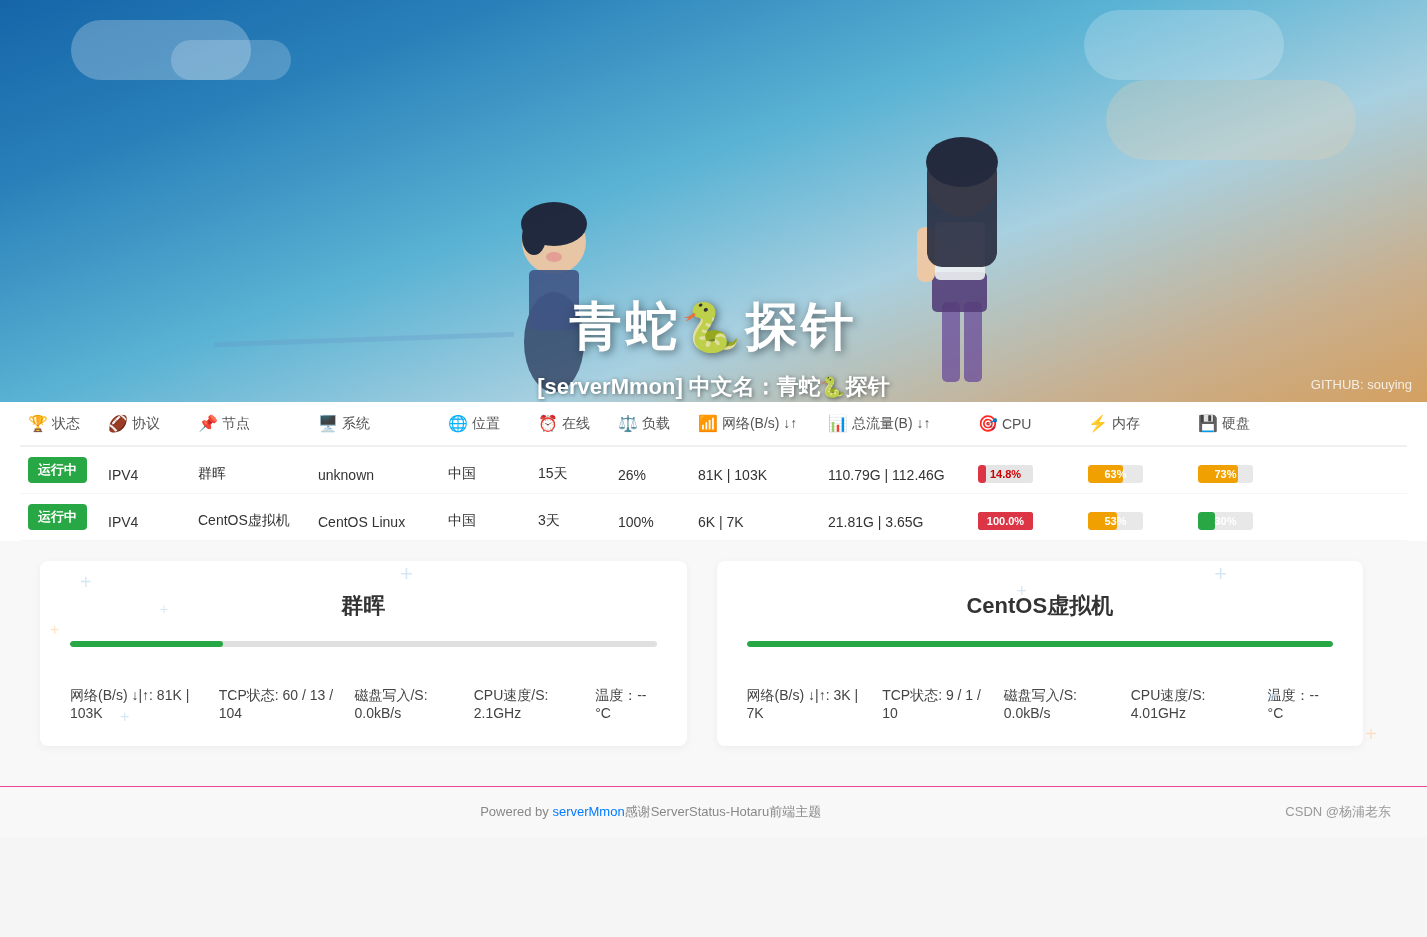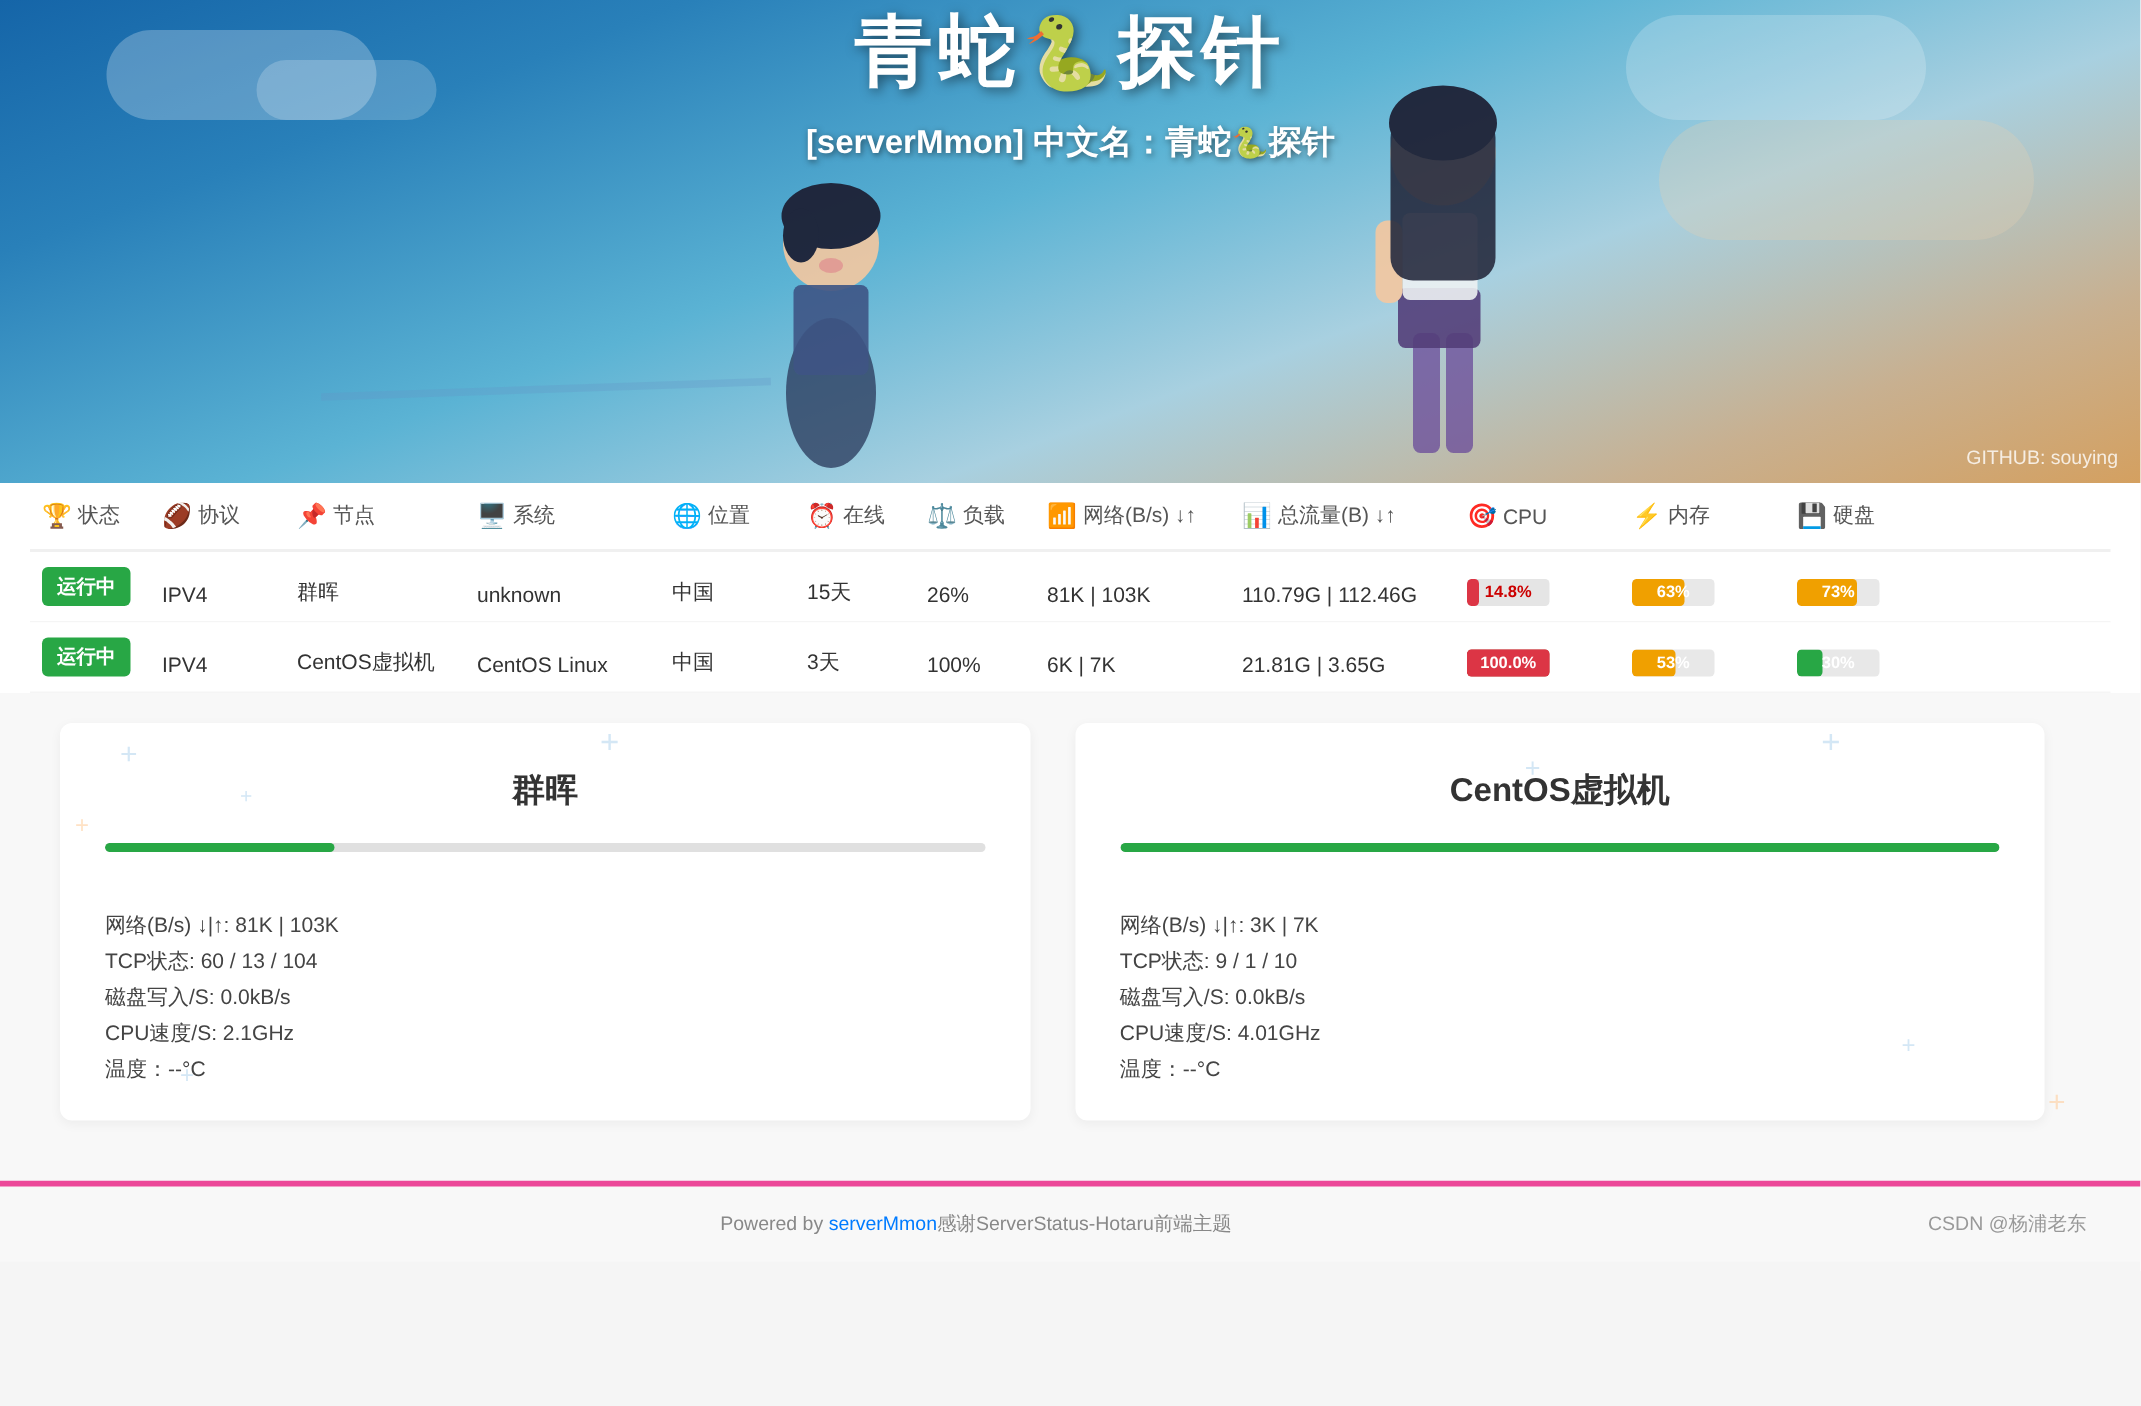--- a/index.html
+++ b/index.html
@@ -1,28 +1,28 @@
 <!DOCTYPE html>
 <html><head>
   <meta charset="utf-8">
   <style>
     * { margin: 0; padding: 0; box-sizing: border-box; }
     body { font-family: 'Microsoft YaHei', Arial, sans-serif; background: #f5f5f5; min-width: 1427px; }
 
     
     .header-banner {
       width: 100%;
-      height: 322px;
+      height: 402px;
       background: linear-gradient(135deg, #1a6fa8 0%, #3498db 30%, #87ceeb 60%, #b8d4e8 80%, #d4a574 100%);
       position: relative;
       overflow: hidden;
       display: flex;
       flex-direction: column;
       align-items: center;
-      justify-content: flex-start;
+      justify-content: flex-end;
     }
     .header-banner::before {
       content: '';
       position: absolute;
       top: 0; left: 0; right: 0; bottom: 0;
       background: 
         radial-gradient(ellipse at 30% 50%, rgba(26,111,168,0.6) 0%, transparent 60%),
         radial-gradient(ellipse at 70% 30%, rgba(135,206,235,0.4) 0%, transparent 50%);
     }
     .banner-title {
@@ -194,39 +194,38 @@
       margin-bottom: 20px;
       overflow: hidden;
     }
     .card-progress-fill {
       height: 100%;
       background: #28a745;
       border-radius: 3px;
     }
     .card-stats {
       display: flex;
-      flex-direction: column;
       gap: 6px;
       margin-top: 40px;
     }
     .stat-item {
       font-size: 14px;
       color: #444;
       display: flex;
       gap: 4px;
     }
 
     
     .powered-by {
       text-align: center;
       padding: 16px;
       font-size: 13px;
       color: #888;
       background: #f8f8f8;
-      border-top: 4px solid #ec4899;
+      border-top: 1px solid #ec4899;
     }
     .powered-by a { color: #007bff; text-decoration: none; }
     .powered-by .csdn-label {
       float: right;
       margin-right: 20px;
       color: #999;
     }
 
     
     .deco-plus {

